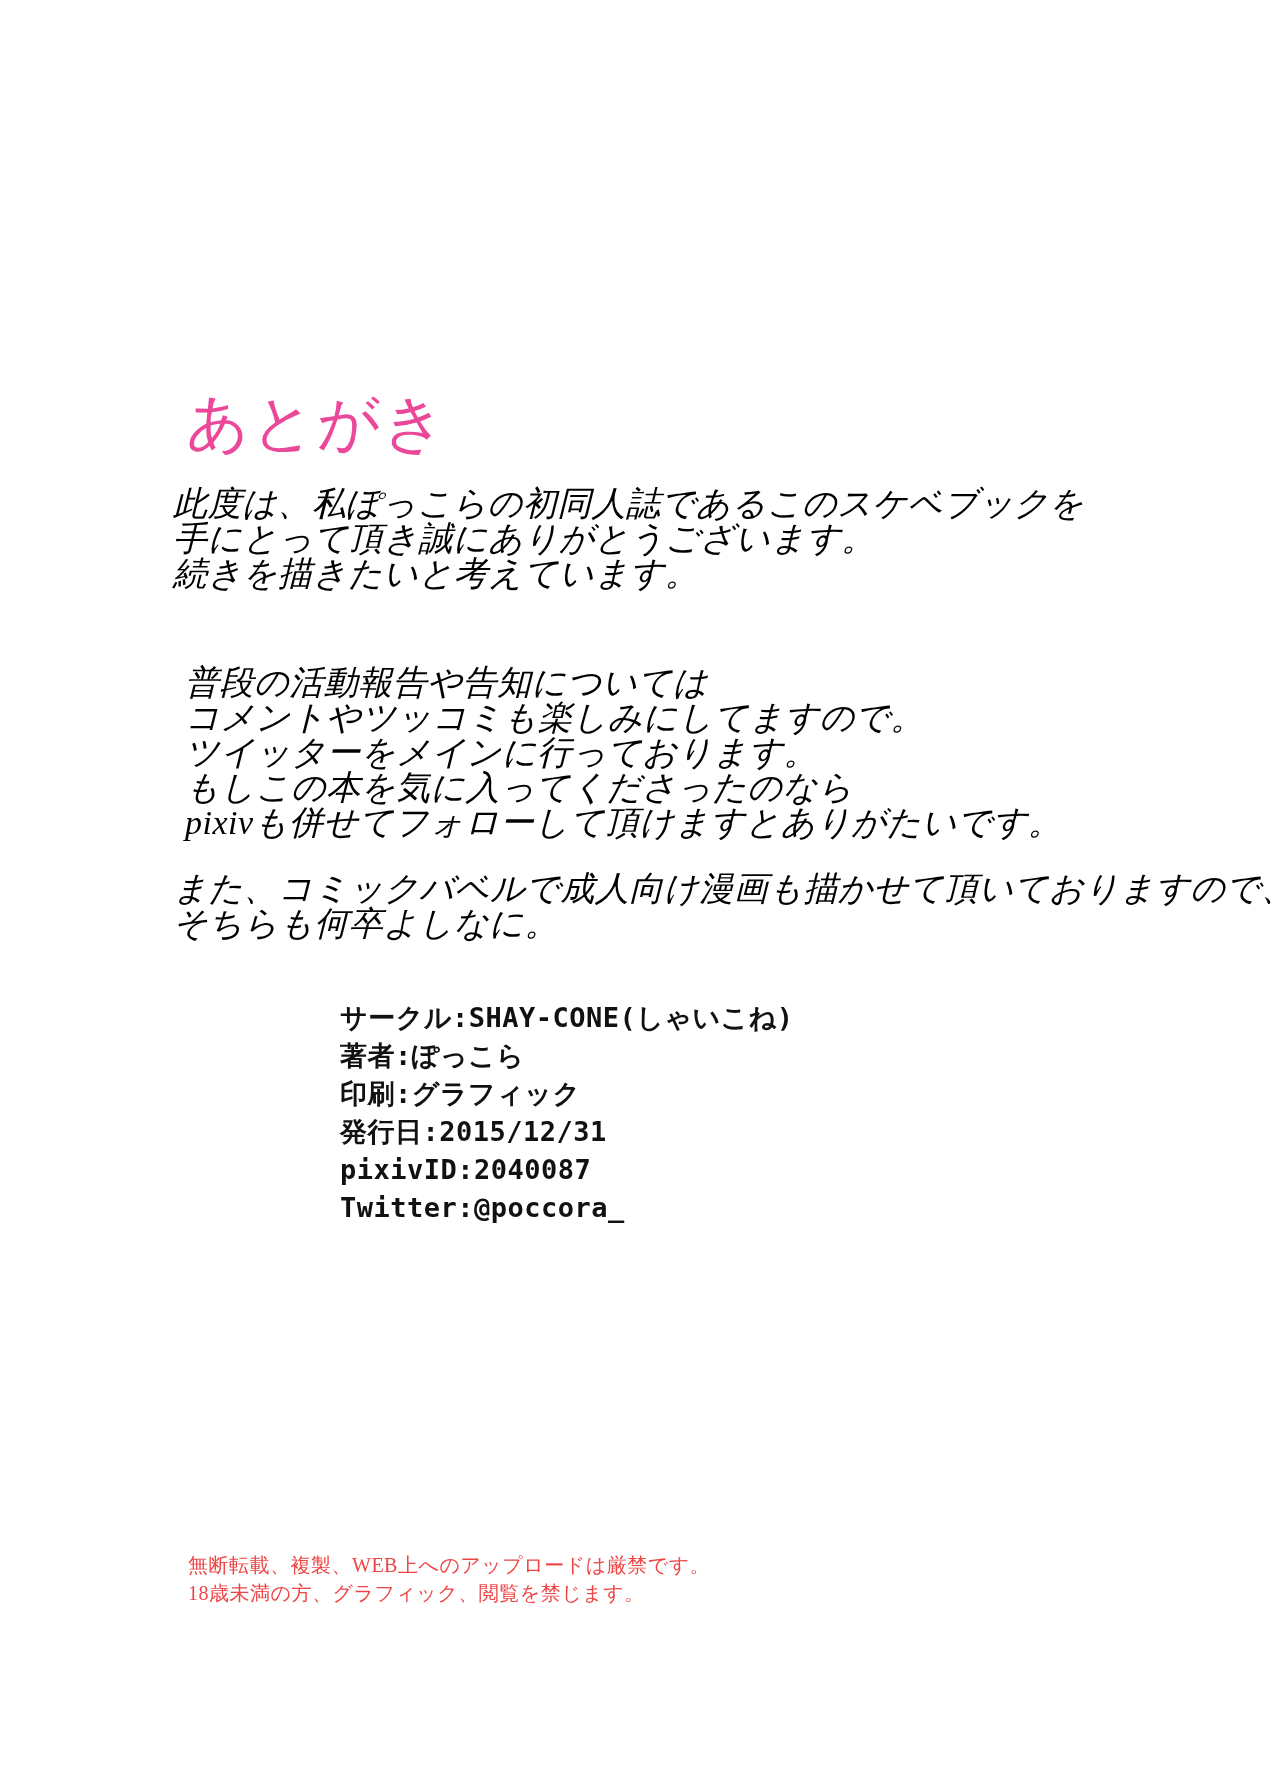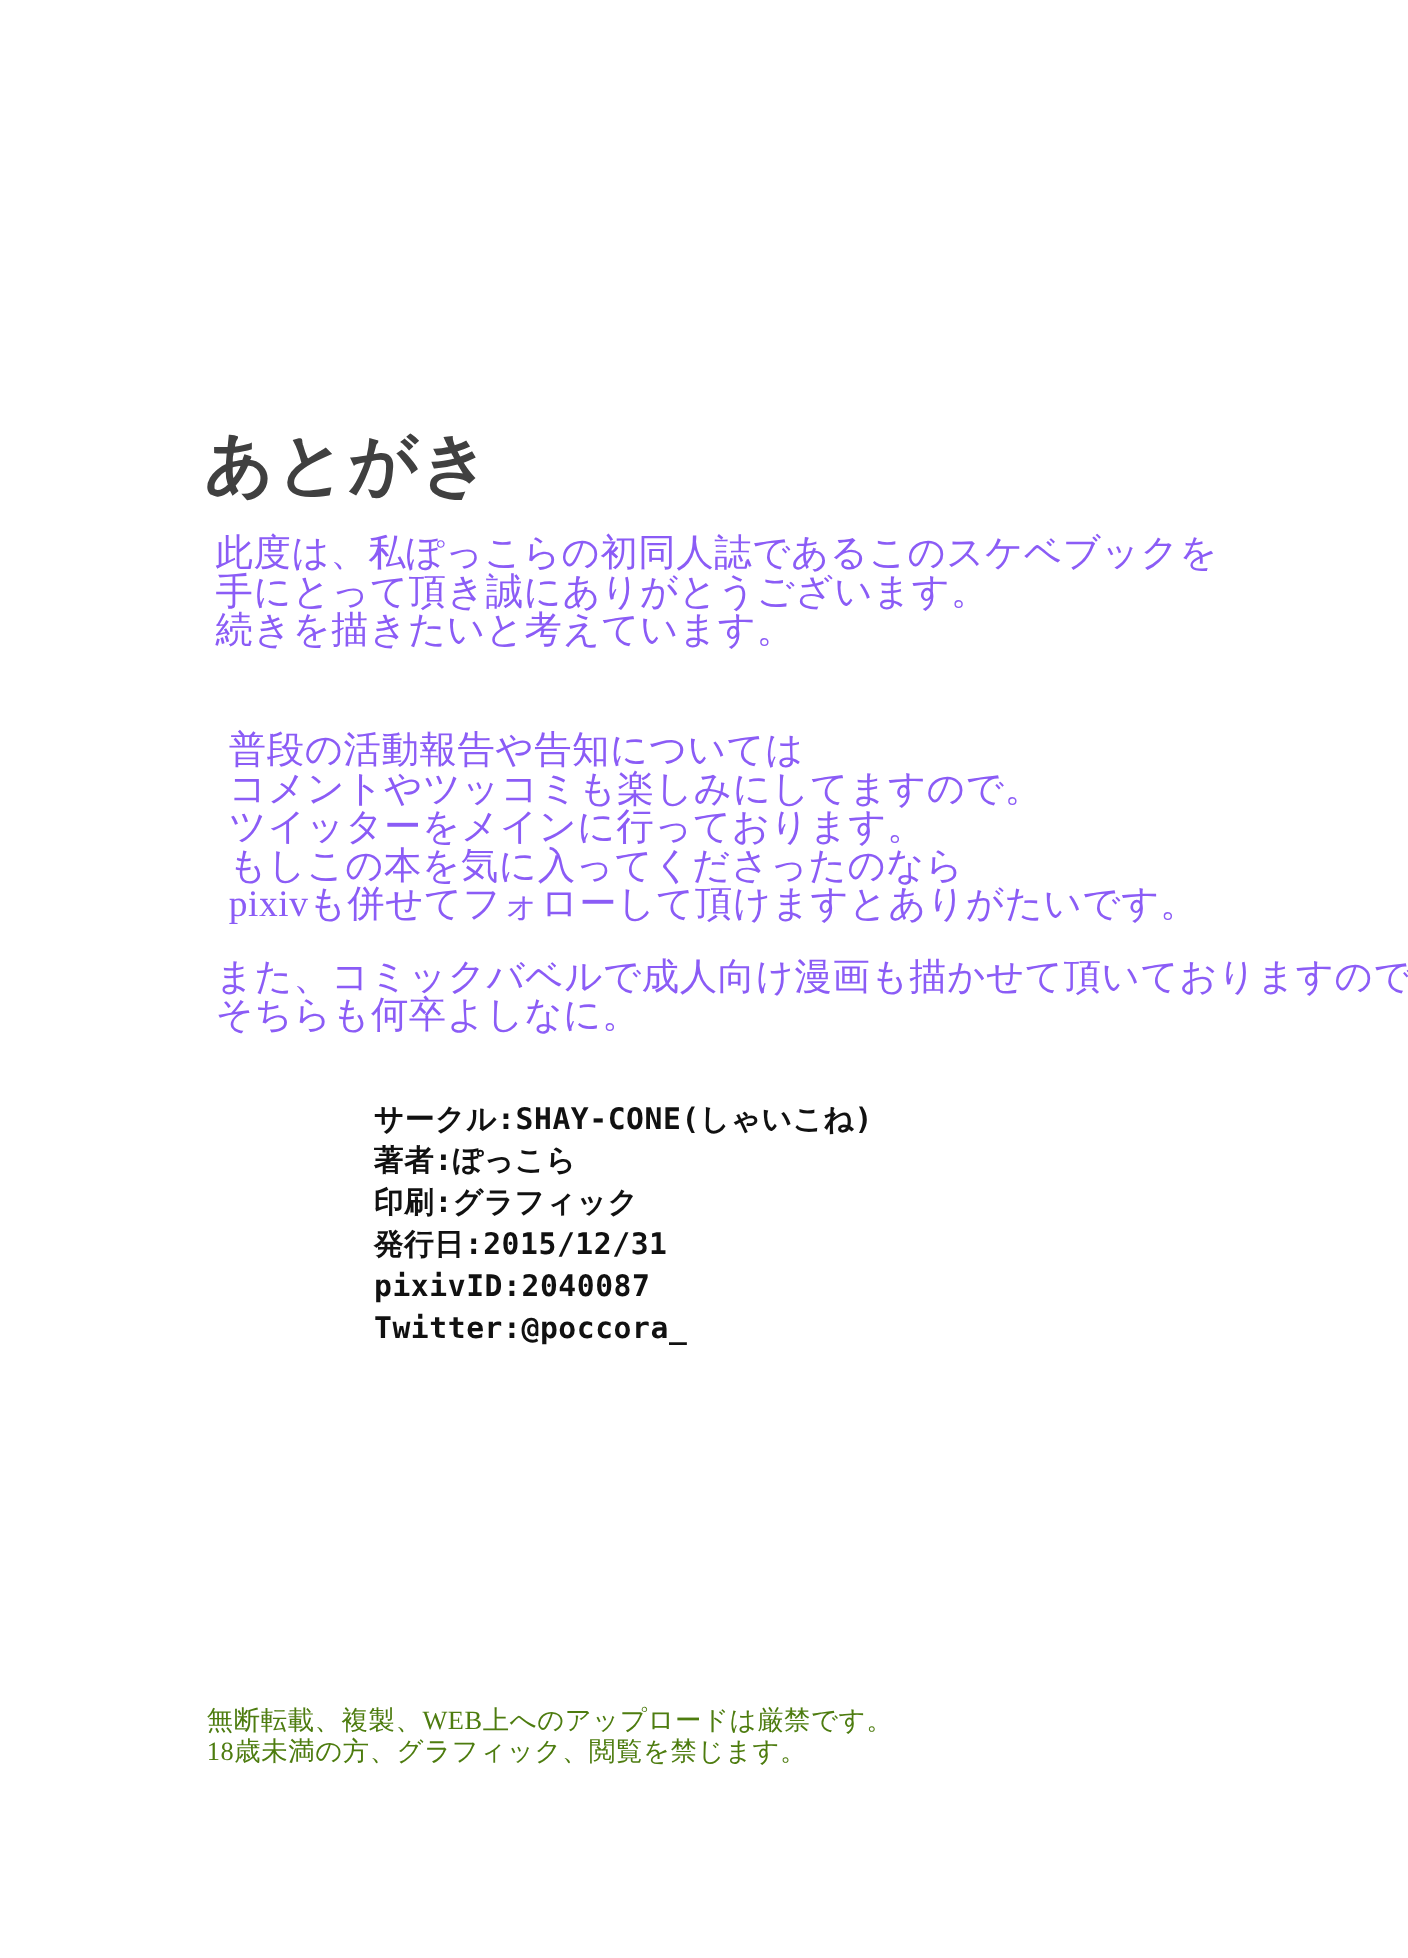--- a/index.html
+++ b/index.html
@@ -18,57 +18,58 @@
   }
   .serif {
     font-family: "Liberation Serif", "DejaVu Serif", serif;
   }
   .title {
     position: absolute;
     left: 186px;
     top: 392px;
     margin: 0;
     font-size: 62px;
-    font-weight: 700;
+    font-weight: 400;
     line-height: 1;
     letter-spacing: 2px;
-    color: #404040;
+    color: #ec4899;
   }
   .para {
     position: absolute;
-    left: 196px;
+    left: 173px;
     font-size: 34px;
     line-height: 35px;
     letter-spacing: 0.5px;
-    color: #8b5cf6;
+    color: #000000;
     white-space: nowrap;
+    font-style: italic;
   }
   .para-1 { top: 486px; }
   .para-2 { top: 665px; margin-left: 12px; }
   .para-3 { top: 871px; }
   .credits {
     position: absolute;
     left: 340px;
     top: 999px;
     font-family: "DejaVu Sans Mono", "Liberation Mono", monospace;
     font-weight: bold;
     font-size: 27px;
     line-height: 38px;
     letter-spacing: 0.5px;
     color: #111111;
     white-space: nowrap;
   }
   .footer {
     position: absolute;
     left: 188px;
     top: 1551px;
-    font-size: 24px;
+    font-size: 20px;
     line-height: 28px;
     letter-spacing: 0.5px;
-    color: #4d7c0f;
+    color: #ef4444;
     white-space: nowrap;
   }
   .line { min-height: 1em; }
 </style>
 </head>
 <body>
 
 <div class="page">
 
   <h1 class="title serif">あとがき</h1>

